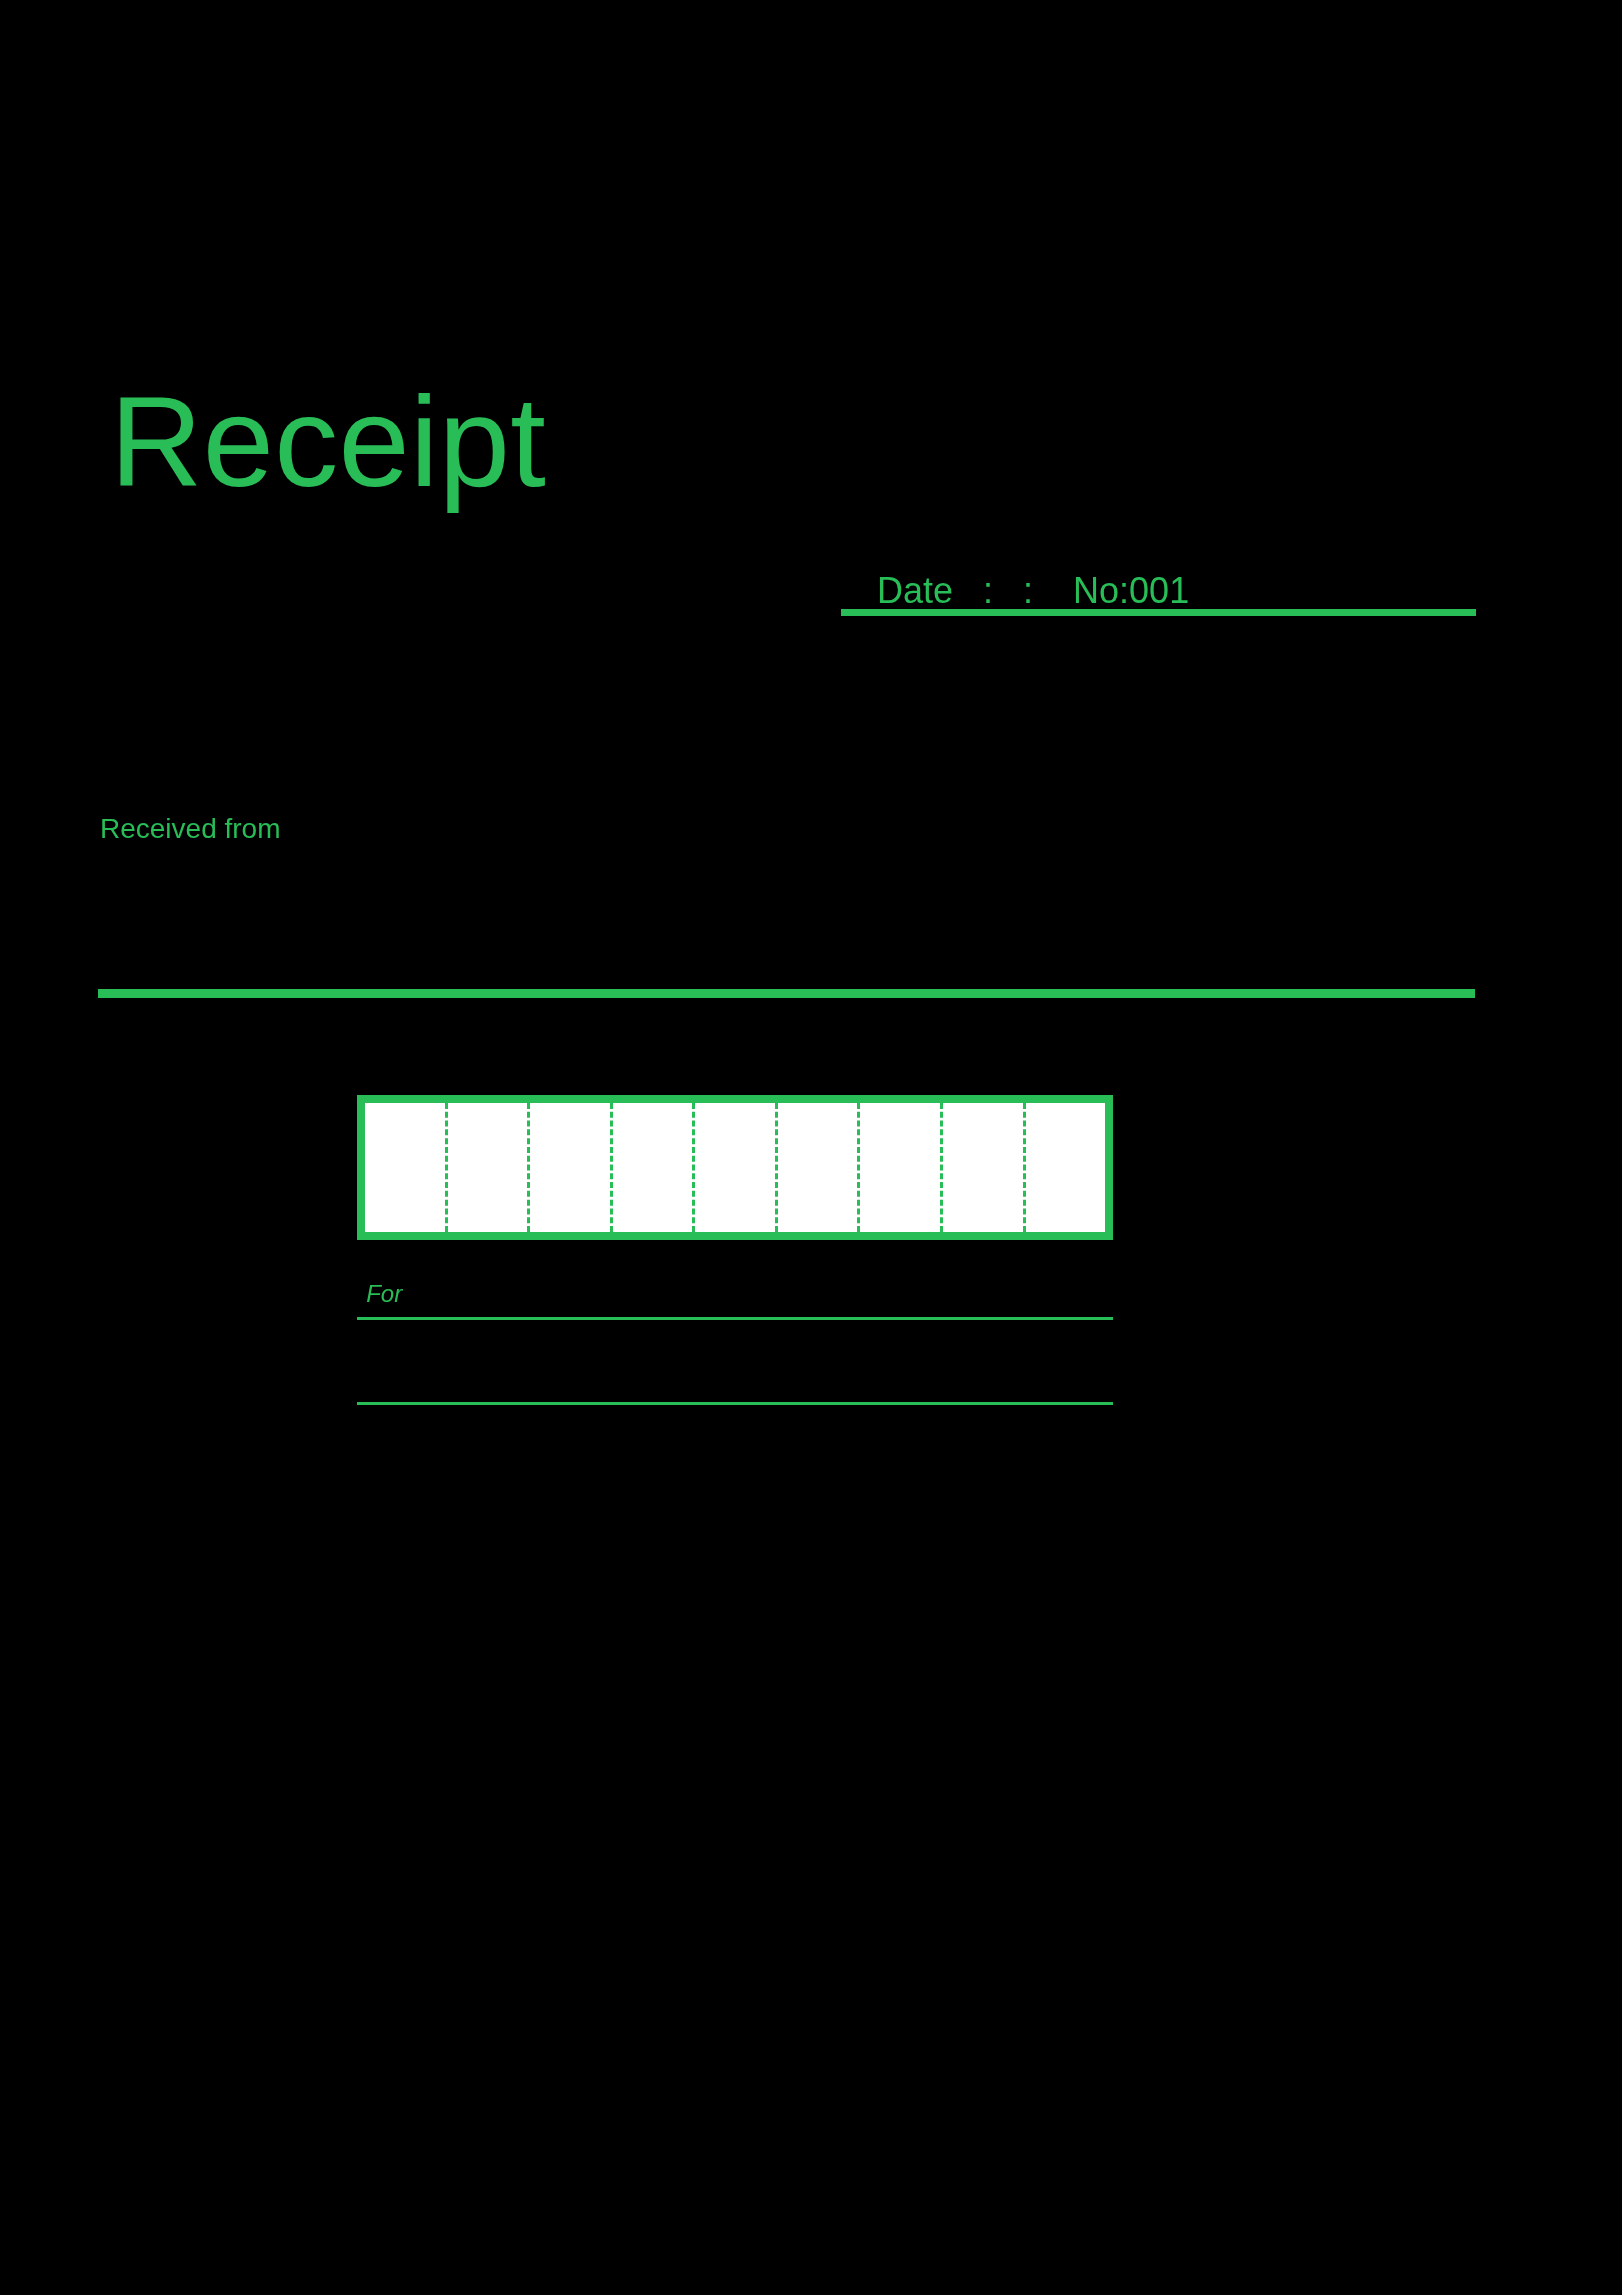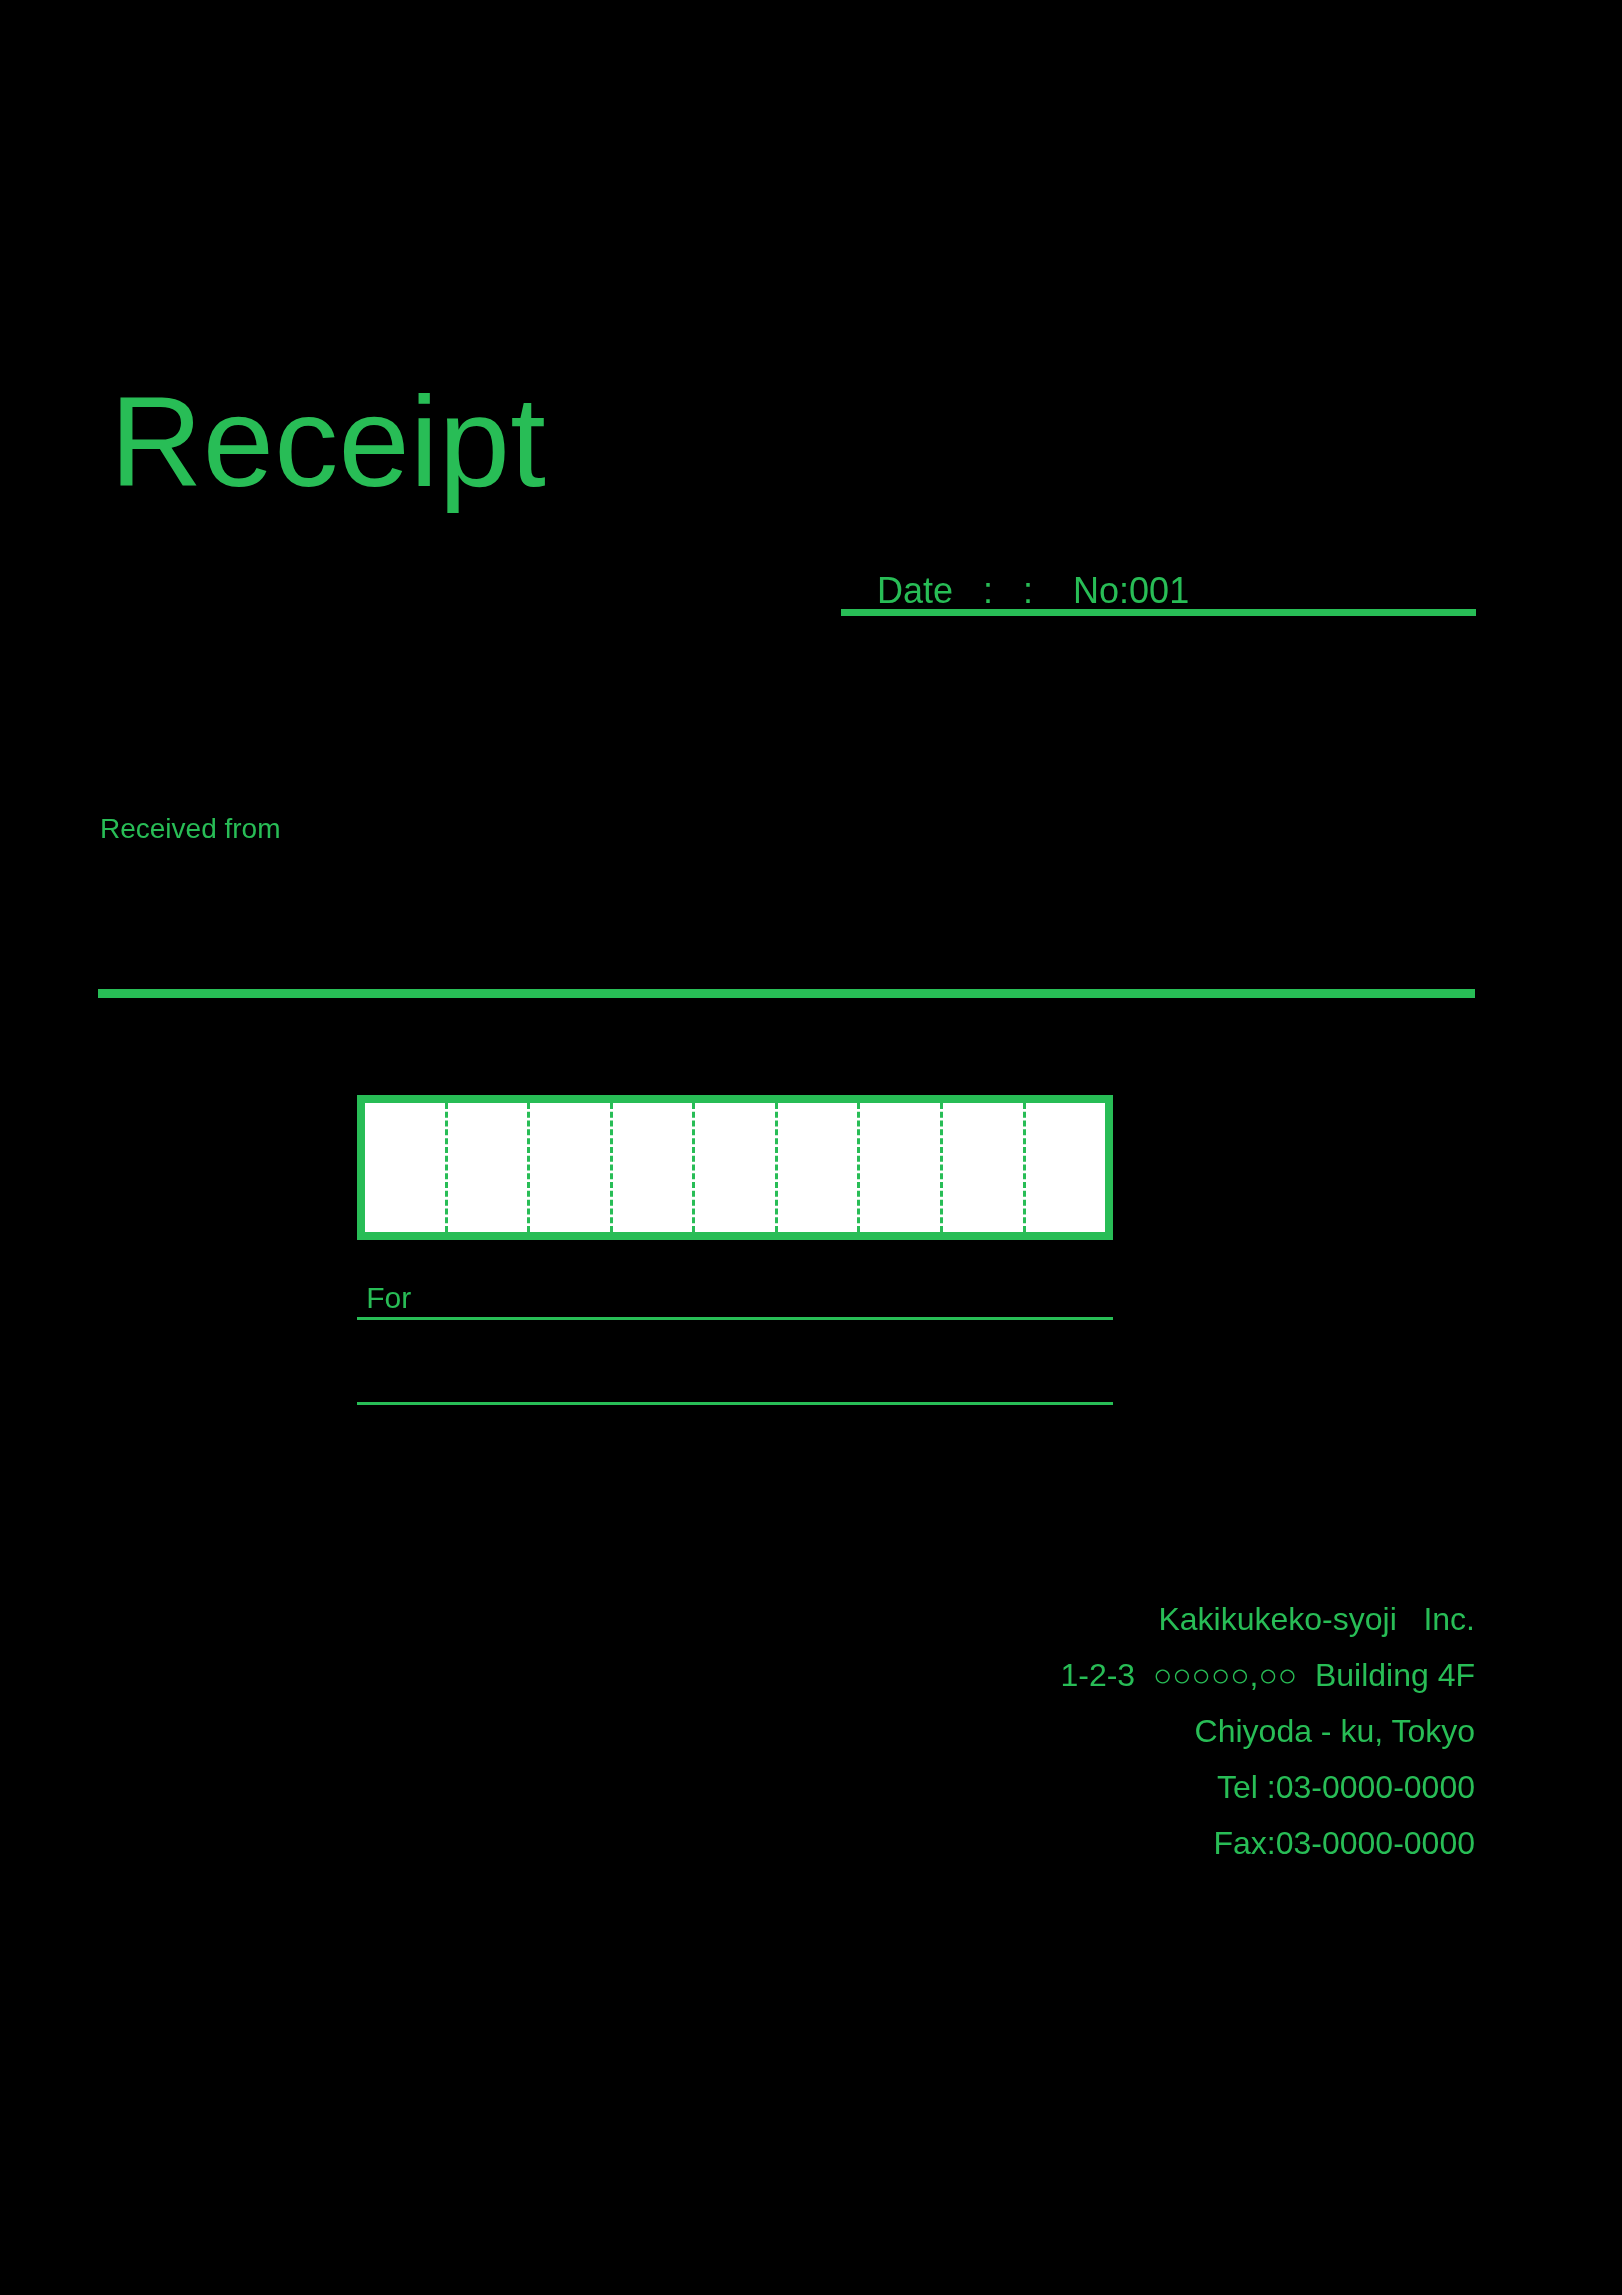--- a/index.html
+++ b/index.html
@@ -112,24 +112,25 @@
   .for-block {
     position: absolute;
     left: 357px;
     top: 1279px;
     width: 756px;
   }
   .for-label {
     position: absolute;
     left: 9.2px;
     top: 0;
-    font-size: 30px;
+    font-size: 24px;
     line-height: 1.25;
     white-space: nowrap;
     color: #28bd56;
+    font-style: italic;
   }
   .for-rule {
     position: absolute;
     left: 0;
     top: 38px;
     width: 756px;
     height: 3.3px;
     background: #28bd56;
   }
   .for-rule-2 {
@@ -187,22 +188,15 @@
     </div>
   </div>
 
   <div class="for-block">
     <div class="for-label">For</div>
     <div class="for-rule"></div>
   </div>
 
   <div class="for-rule-2"></div>
 
-  <div class="company">
-    <span class="company-line">Kakikukeko-syoji   Inc.</span>
-    <span class="company-line">1-2-3  ○○○○○,○○  Building 4F</span>
-    <span class="company-line">Chiyoda - ku, Tokyo</span>
-    <span class="company-line">Tel :03-0000-0000</span>
-    <span class="company-line">Fax:03-0000-0000</span>
-  </div>
 
 </div>
 
 
 </body></html>

